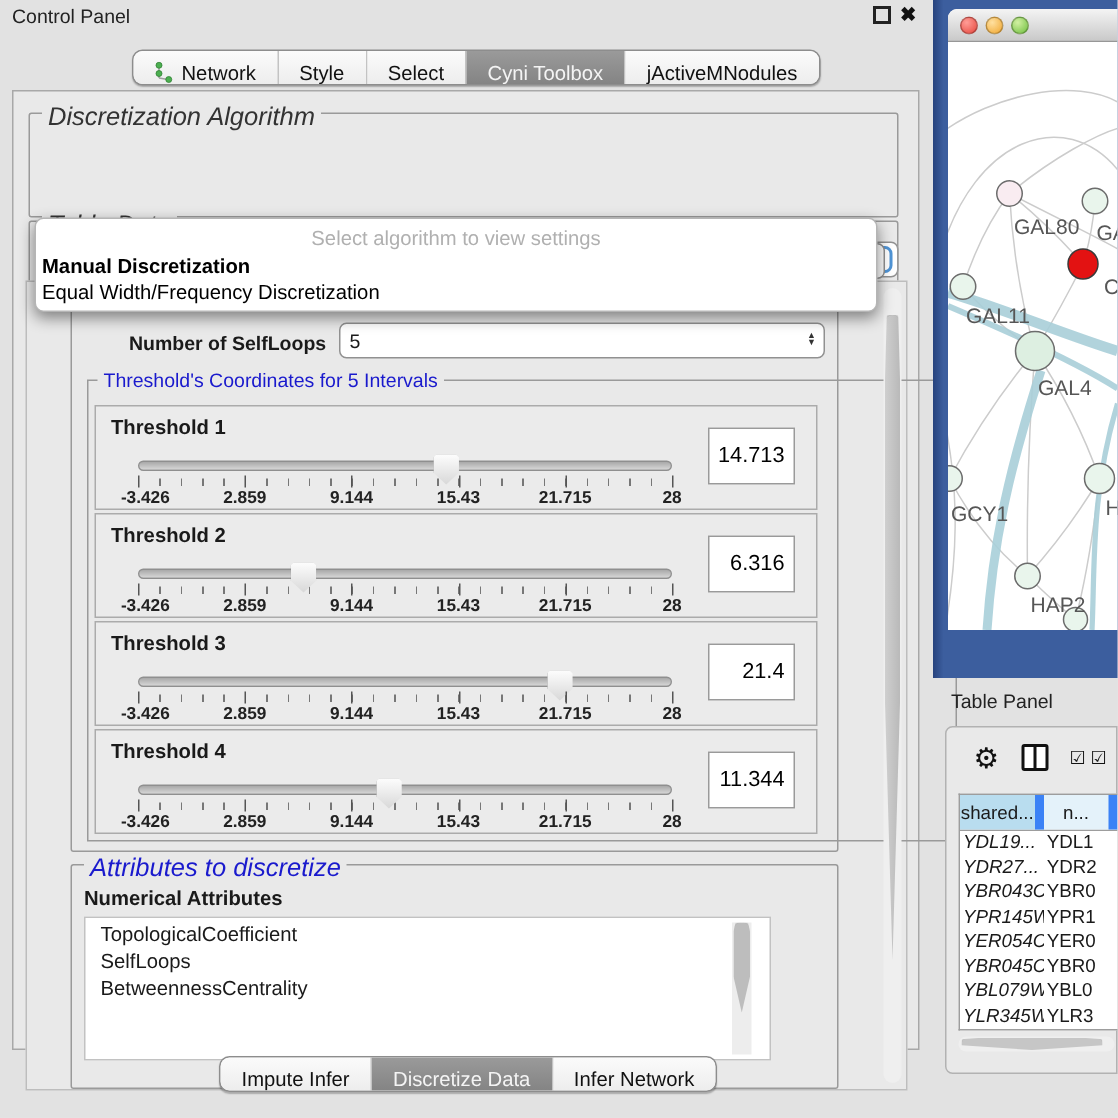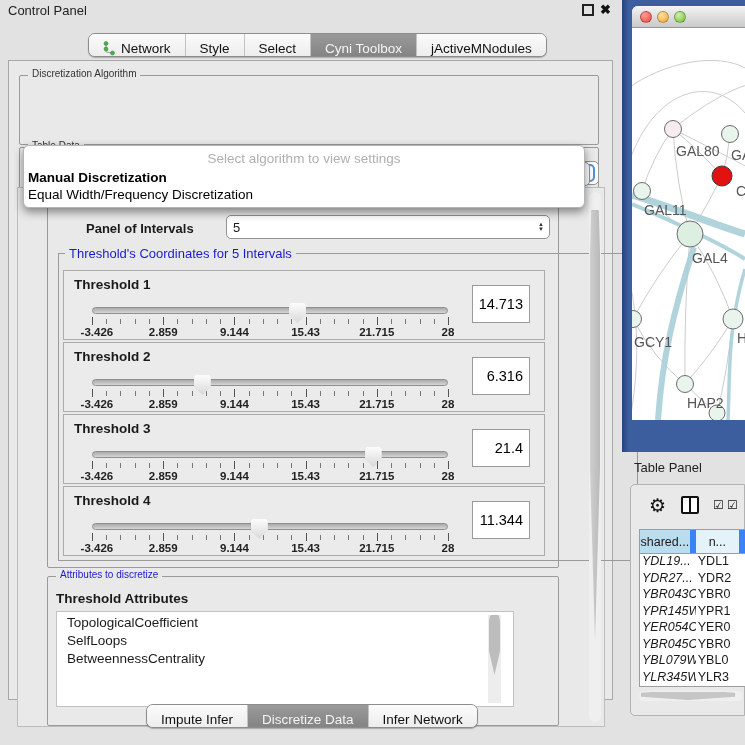--- a/index.html
+++ b/index.html
@@ -22,21 +22,21 @@
   .tabbar .tab:last-child { border-right:none; }
   .tabbar .tab.sel { background:linear-gradient(#9a9a9a,#848484); color:#f4f4f4; }
   #top-tabs { left:88px; top:33px; }
   #bottom-tabs { left:146px; top:704px; }
 
   #main-panel { position:absolute; left:8px; top:60px; width:605px; height:640px;
     background:#e9e9e9; border:1px solid #a8a8a8; }
 
   .group { position:absolute; border:1px solid #9a9a9a; border-radius:2px; }
   .group > .legend { position:absolute; top:-8px; left:8px; background:#e9e9e9;
-    padding:0 4px; font-size:10px; }
+    padding:0 4px; font-size:17px;font-style:italic; }
   .legend.green { color:#1fae1f; }
   .legend.blue  { color:#1a1acd; }
   .legend.dark  { color:#333; }
 
   .combo { position:absolute; background:#fff; border:1px solid #919191; border-radius:5px;
     font-size:13px; display:flex; align-items:center; padding:0 6px; }
   .combo .arrows { position:absolute; right:5px; top:50%; transform:translateY(-50%);
     display:flex; flex-direction:column; line-height:5px; font-size:6px; color:#333; }
 
   
@@ -196,21 +196,21 @@
             <span>▲</span>
             <span>▼</span>
           </span>
       </div>
     </div>
 
     <div id="scroll-area">
 
       <div class="group" id="interval-group">
         <span class="legend green">Interval Definition</span>
-        <span id="num-row-label">Panel of Intervals</span>
+        <span id="num-row-label">Number of SelfLoops</span>
         <div class="combo" id="num-combo">
           <span>5</span>
           <span class="arrows">
               <span>▲</span>
               <span>▼</span>
             </span>
         </div>
 
         <div id="thresholds-group">
           <span class="legend blue">Threshold's Coordinates for 5 Intervals</span>
@@ -301,21 +301,21 @@
                   <span class="ticklabel" style="left: 100%;">28</span>
                 </div>
     <input class="th-value" value="11.344" style="">
   </div>
 </div>
         </div>
       </div>
 
       <div class="group" id="attr-group">
         <span class="legend blue">Attributes to discretize</span>
-        <span id="attr-sub">Threshold Attributes</span>
+        <span id="attr-sub">Numerical Attributes</span>
         <div id="attr-list">
             <div class="item">TopologicalCoefficient</div>
             <div class="item">SelfLoops</div>
             <div class="item">BetweennessCentrality</div>
           </div>
         <div id="attr-scroll">
           <div class="thumb"></div>
         </div>
       </div>
 

